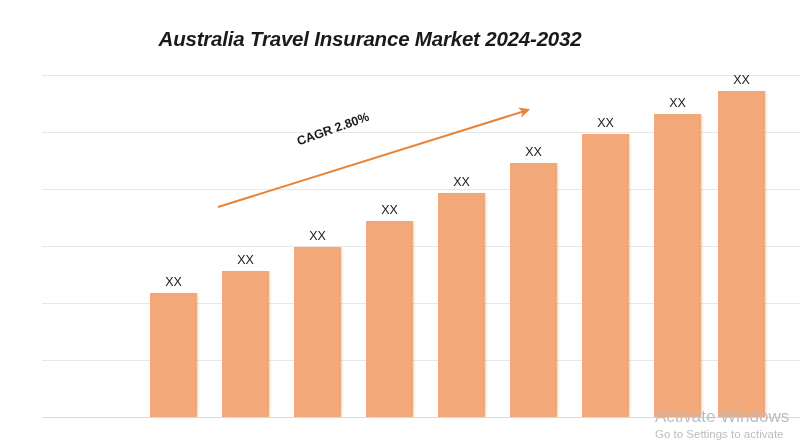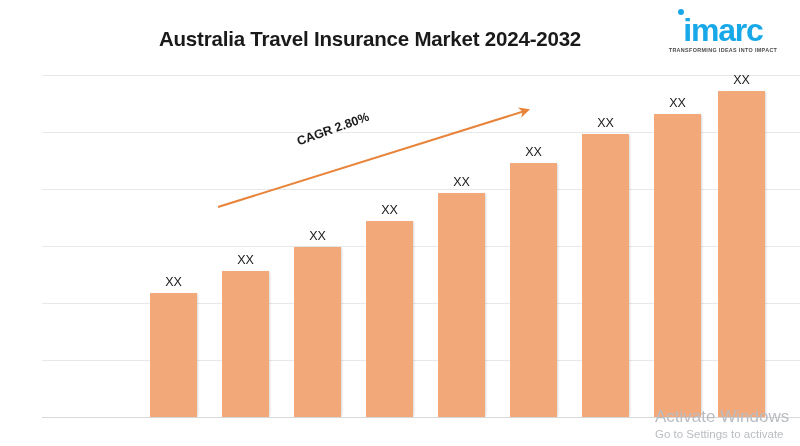--- a/index.html
+++ b/index.html
@@ -25,20 +25,21 @@
   #chart-title {
     position: absolute;
     left: 0; top: 27px;
     width: 740px;
     text-align: center;
     font-size: 20.5px;
     font-weight: bold;
     letter-spacing: -0.2px;
     color: #1a1a1a;
     white-space: nowrap;
+    font-style: italic;
   }
 
   
   #brand-logo {
     position: absolute;
     right: 18px; top: 6px;
     width: 118px; height: 52px;
     text-align: center;
   }
   #logo-dot {
@@ -151,25 +152,20 @@
     font-size: 11.5px;
     line-height: 15px;
   }
 </style>
 </head>
 <body>
 
 <div id="header">
   <div id="chart-title">Australia Travel Insurance Market 2024-2032</div>
 
-  <div id="brand-logo">
-    <div id="logo-dot"></div>
-    <div id="logo-wordmark">imarc</div>
-    <div id="logo-tagline">TRANSFORMING IDEAS INTO IMPACT</div>
-  </div>
 </div>
 
 <div id="plot-area">
   <div class="gridline" style="top:75px"></div>
   <div class="gridline" style="top:132px"></div>
   <div class="gridline" style="top:189px"></div>
   <div class="gridline" style="top:246px"></div>
   <div class="gridline" style="top:303px"></div>
   <div class="gridline" style="top:360px"></div>
   <div id="axis-baseline"></div>

